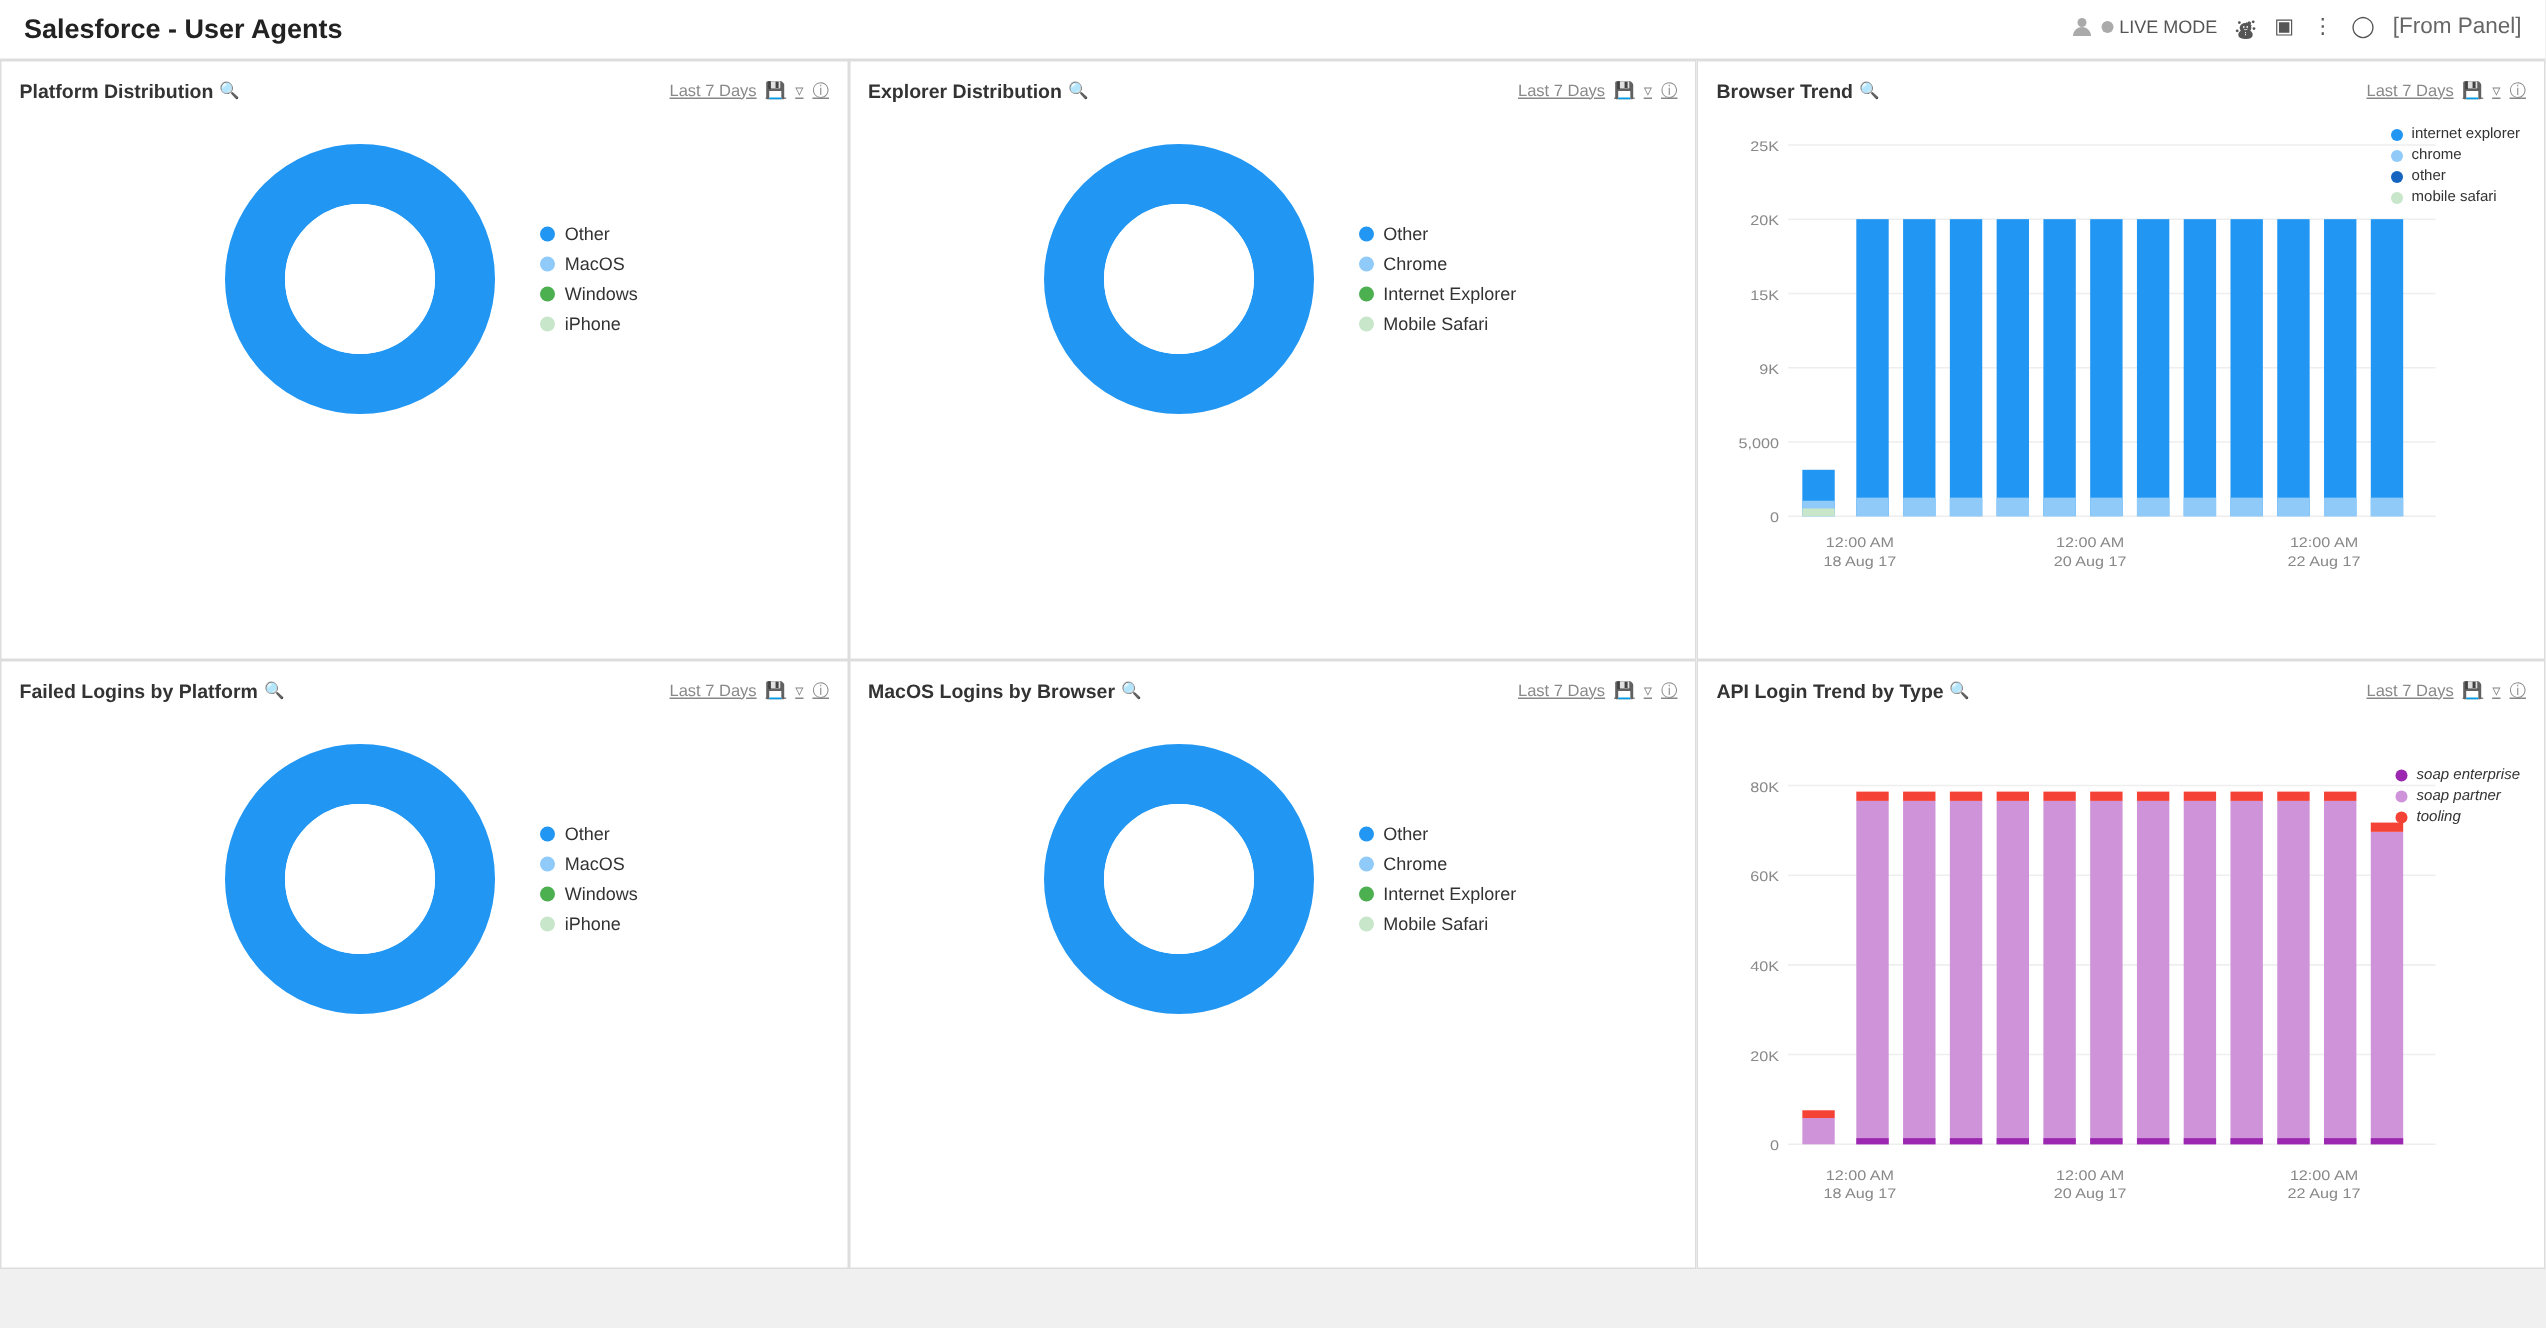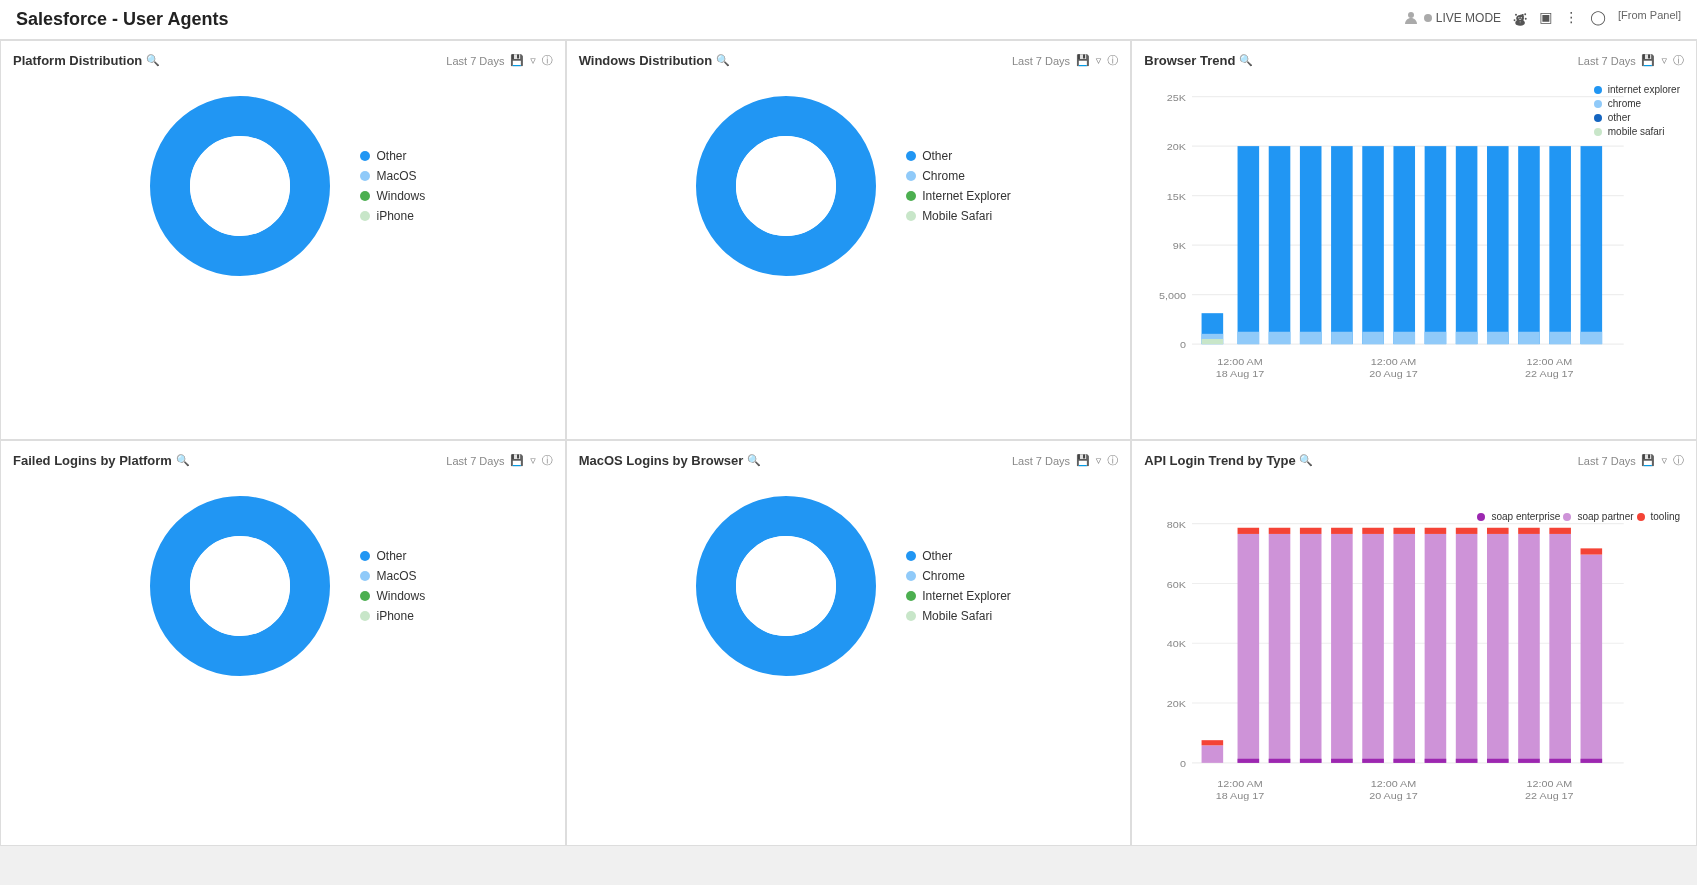--- a/index.html
+++ b/index.html
@@ -8,21 +8,21 @@
     .top-bar {
       display: flex; align-items: center; justify-content: space-between;
       background: #fff; padding: 4px 16px; border-bottom: 1px solid #ddd;
       height: 40px;
     }
     .top-bar-title { font-size: 18px; font-weight: bold; color: #222; }
     .top-bar-right { display: flex; align-items: flex-start; gap: 12px; font-size: 12px; color: #555; }
     .live-mode { display: flex; align-items: center; gap: 4px; }
     .live-dot { width: 8px; height: 8px; border-radius: 50%; background: #aaa; }
     .icon-btn { cursor: pointer; color: #555; font-size: 14px; }
-    .from-panel { font-size: 11px; color: #666; }
+    .from-panel { font-size: 15px; color: #666; }
 
     .dashboard {
       display: grid;
       grid-template-columns: 1fr 1fr 1fr;
       grid-template-rows: auto auto;
       gap: 0;
       padding: 0;
       background: #e8e8e8;
       border-radius: 14px;
     }
@@ -33,21 +33,21 @@
       padding: 12px;
       position: relative;
       min-height: 400px;
     }
 
     .panel-header {
       display: flex; align-items: center; justify-content: space-between;
       margin-bottom: 8px;
     }
     .panel-title { font-size: 13px; font-weight: bold; color: #333; display: flex; align-items: center; gap: 4px; }
-    .panel-title-right { display: flex; align-items: center; gap: 6px; font-size: 11px; color: #888; }
+    .panel-title-right { display: flex; align-items: center; gap: 6px; font-size: 11px; color: #888; text-decoration: underline; }
     .panel-icon { font-size: 11px; color: #888; cursor: pointer; }
 
     
     .donut-wrapper {
       display: flex;
       align-items: center;
       justify-content: center;
       gap: 20px;
       width: 100%;
       padding: 10px 0;
@@ -149,21 +149,21 @@
           <div class="legend-dot" style="background:#C8E6C9;"></div>
           <span>iPhone</span>
         </div>
       </div>
     </div>
   </div>
 
   <div class="panel">
     <div class="panel-header">
       <div class="panel-title">
-        <span>Windows Distribution</span>
+        <span>Explorer Distribution</span>
         <span class="panel-icon">🔍</span>
       </div>
       <div class="panel-title-right">
         <span>Last 7 Days</span>
         <span class="panel-icon">💾</span>
         <span class="panel-icon">▿</span>
         <span class="panel-icon">ⓘ</span>
       </div>
     </div>
     <div class="donut-wrapper">
@@ -464,21 +464,21 @@
         <rect x="364" y="248" width="18" height="4" fill="#9C27B0"></rect>
 
         <text x="80" y="275" text-anchor="middle" class="x-axis-label">12:00 AM</text>
         <text x="80" y="287" text-anchor="middle" class="x-axis-label">18 Aug 17</text>
         <text x="208" y="275" text-anchor="middle" class="x-axis-label">12:00 AM</text>
         <text x="208" y="287" text-anchor="middle" class="x-axis-label">20 Aug 17</text>
         <text x="338" y="275" text-anchor="middle" class="x-axis-label">12:00 AM</text>
         <text x="338" y="287" text-anchor="middle" class="x-axis-label">22 Aug 17</text>
       </svg>
 
-      <div style="position:absolute; top:8px; right:4px; font-size:10px; display:flex; flex-direction:row; gap:3px;">
+      <div style="position:absolute; top:8px; right:4px; font-size:10px; display:flex; flex-direction:column; gap:3px;font-style:italic;">
         <div class="legend-item">
           <div class="legend-dot" style="background:#9C27B0;width:8px;height:8px;"></div>
           <span>soap enterprise</span>
         </div>
         <div class="legend-item">
           <div class="legend-dot" style="background:#CE93D8;width:8px;height:8px;"></div>
           <span>soap partner</span>
         </div>
         <div class="legend-item">
           <div class="legend-dot" style="background:#F44336;width:8px;height:8px;"></div>

